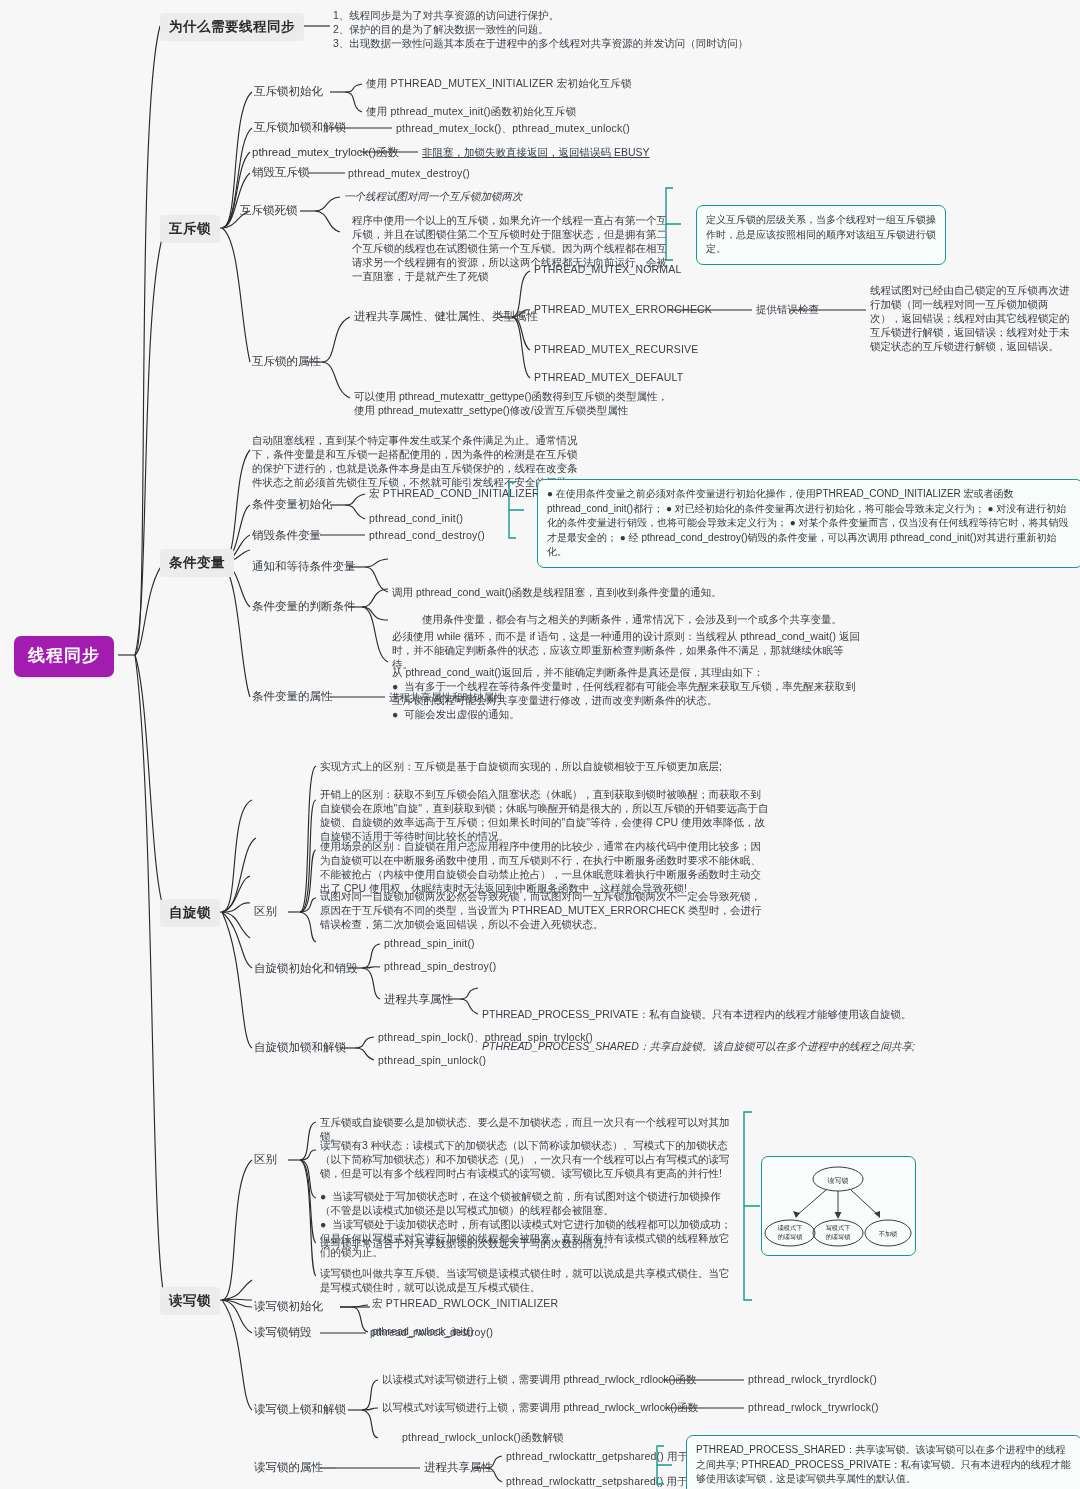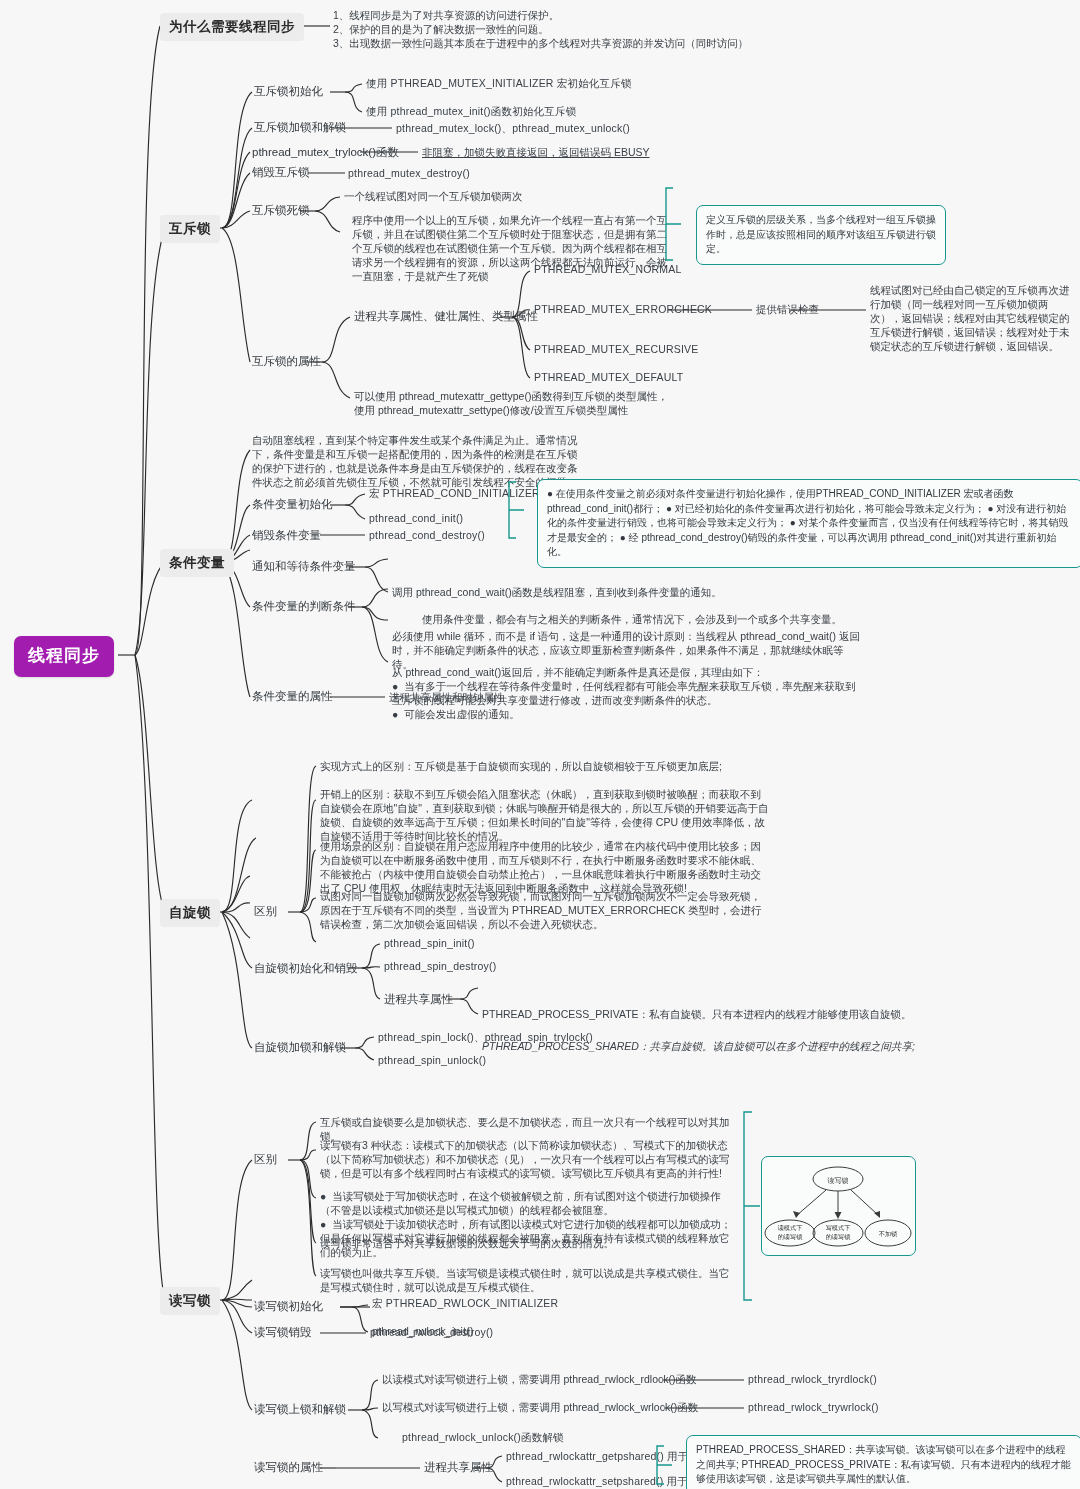--- a/index.html
+++ b/index.html
@@ -238,22 +238,22 @@
 
   <div class="node l2" style="left:254px; top:120px;">互斥锁加锁和解锁</div>
   <div class="node l3 mono-ish" style="left:396px; top:122px;">pthread_mutex_lock()、pthread_mutex_unlock()</div>
 
   <div class="node l2" style="left:252px; top:145px;">pthread_mutex_trylock()函数</div>
   <div class="node l3" style="left:422px; top:146px;text-decoration:underline;">非阻塞，加锁失败直接返回，返回错误码 EBUSY</div>
 
   <div class="node l2" style="left:252px; top:165px;">销毁互斥锁</div>
   <div class="node l3 mono-ish" style="left:348px; top:167px;">pthread_mutex_destroy()</div>
 
-  <div class="node l2" style="left:252px; top:203px;text-align:right;">互斥锁死锁</div>
-  <div class="node l3" style="left:344px; top:190px; width:330px;">一个线程试图对同一个互斥锁加锁两次</div>
+  <div class="node l2" style="left:240px; top:203px;text-align:right;">互斥锁死锁</div>
+  <div class="node l3" style="left:344px; top:190px; width:330px;font-style:italic;">一个线程试图对同一个互斥锁加锁两次</div>
   <div class="node l3" style="left:344px; top:214px; width:318px;margin-left:8px;">程序中使用一个以上的互斥锁，如果允许一个线程一直占有第一个互斥锁，并且在试图锁住第二个互斥锁时处于阻塞状态，但是拥有第二个互斥锁的线程也在试图锁住第一个互斥锁。因为两个线程都在相互请求另一个线程拥有的资源，所以这两个线程都无法向前运行，会被一直阻塞，于是就产生了死锁</div>
 
   <svg style="position:absolute; left:663px; top:186px; width:22px; height:78px;">
     <path d="M10,2 L3,2 L3,74 L10,74 M3,38 L18,38" fill="none" stroke="#17988f" stroke-width="1.4"></path>
   </svg>
   <div class="callout" style="left:686px; top:205px; width:250px;">定义互斥锁的层级关系，当多个线程对一组互斥锁操作时，总是应该按照相同的顺序对该组互斥锁进行锁定。</div>
 
   <div class="node l2" style="left:252px; top:354px;">互斥锁的属性</div>
   <div class="node l2" style="left:354px; top:309px;">进程共享属性、健壮属性、类型属性</div>
   <div class="node l3 mono-ish" style="left:534px; top:263px;">PTHREAD_MUTEX_NORMAL</div>

